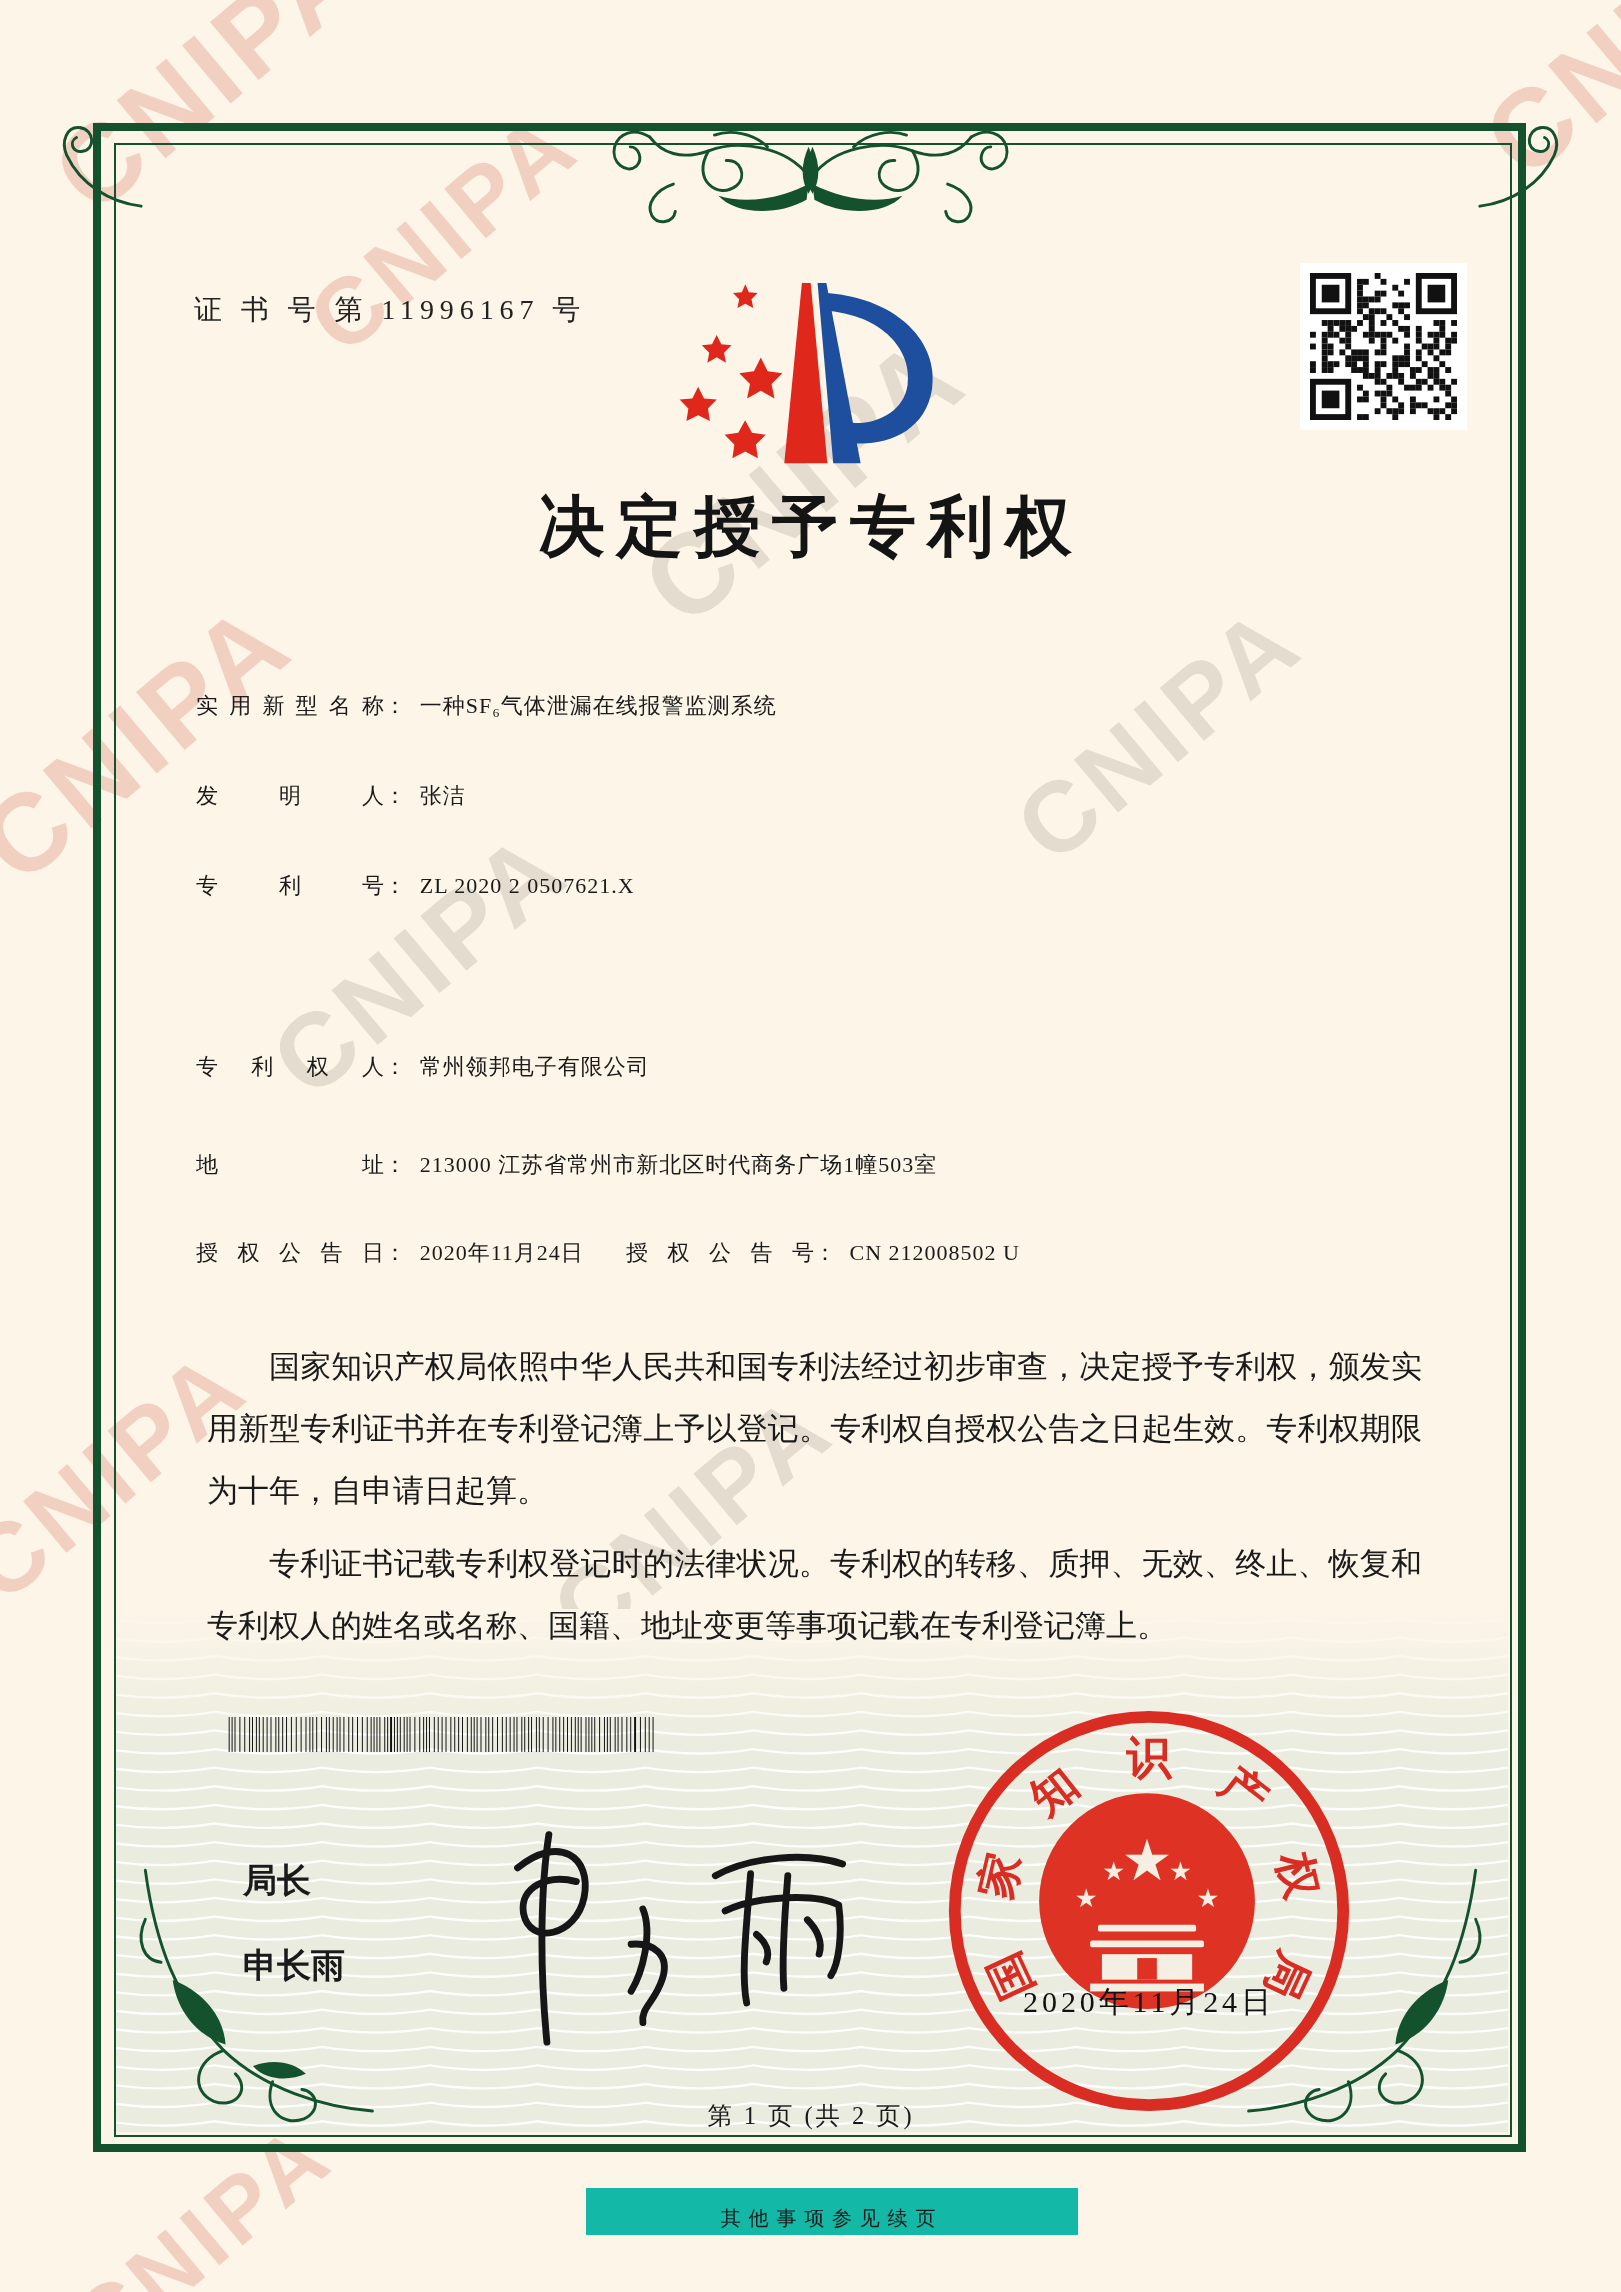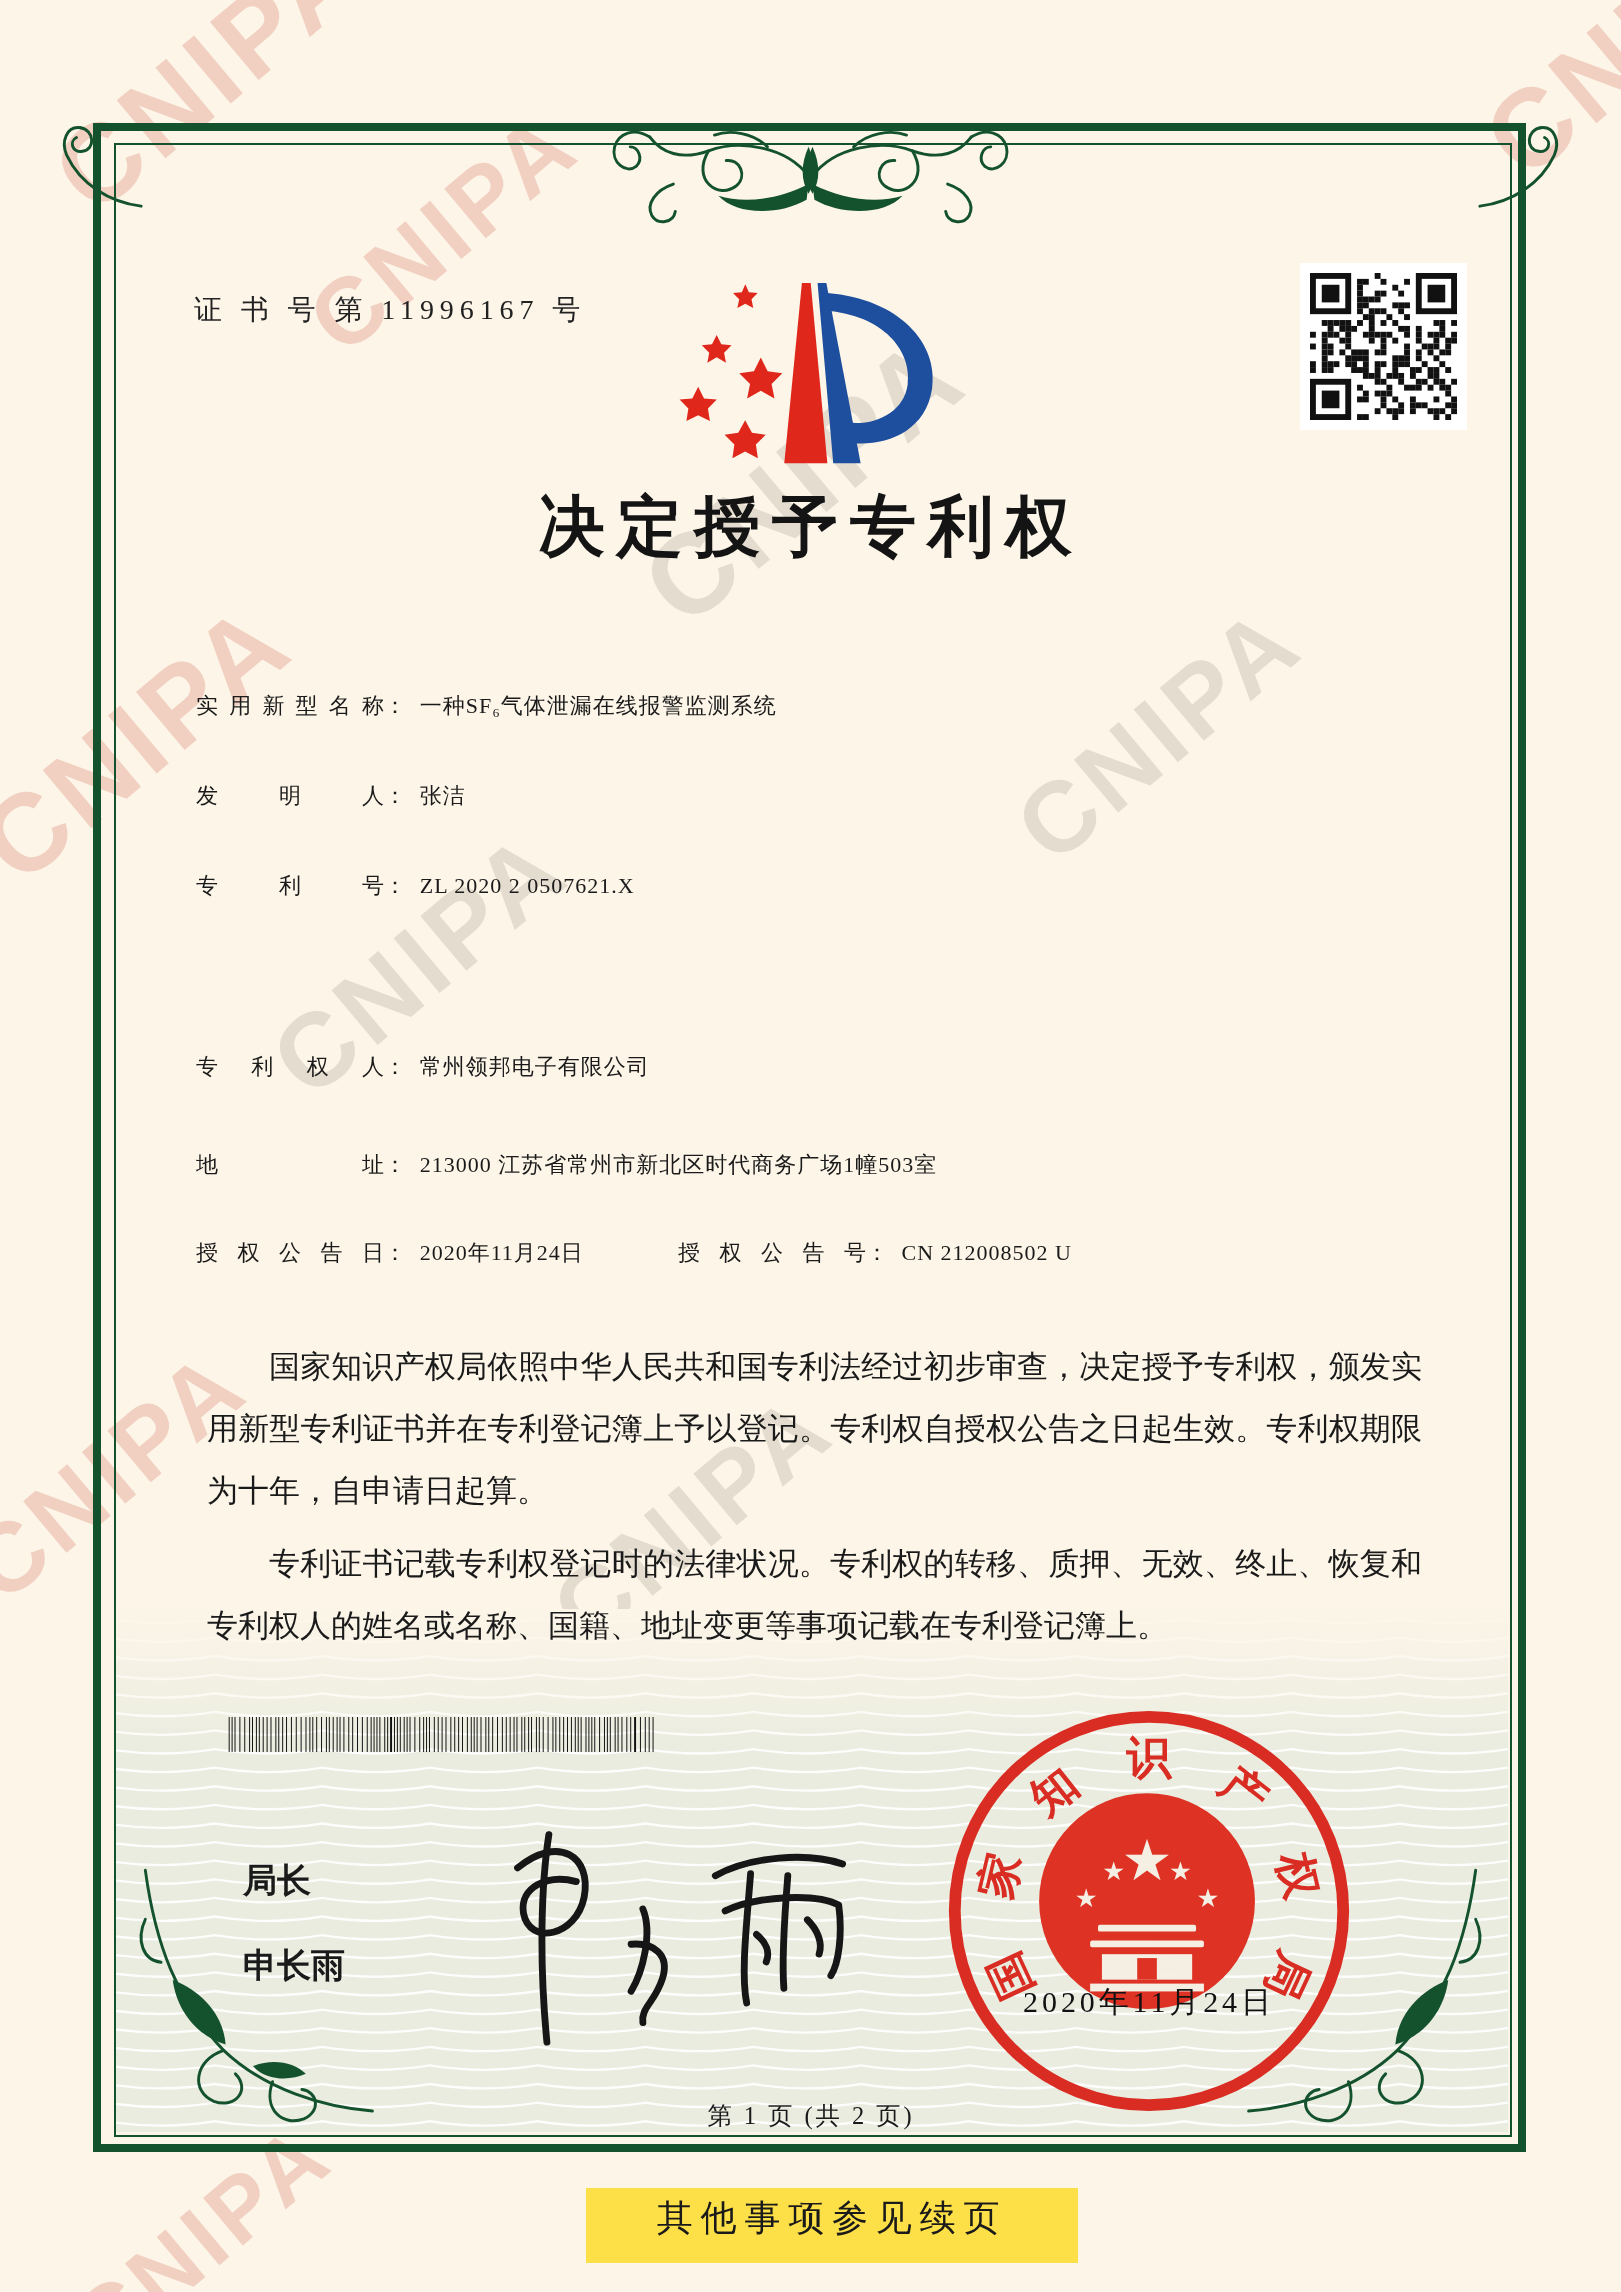--- a/index.html
+++ b/index.html
@@ -34,43 +34,43 @@
   .qr{position:absolute;left:1300px;top:263px;width:167px;height:167px;background:#fff;
       z-index:3;padding:0;}
   .qr svg{position:absolute;left:9.8px;top:9.8px;}
   .title{position:absolute;left:111px;top:482px;width:1400px;text-align:center;
          font-size:66px;font-weight:bold;letter-spacing:11.8px;color:#141414;z-index:3;}
   
   .frow{position:absolute;left:196px;width:1245px;font-size:22px;z-index:3;white-space:nowrap;}
   .flabel{display:inline-block;width:188px;text-align:justify;text-align-last:justify;}
   .fcolon{display:inline-block;margin-right:13.7px;}
   .fval{letter-spacing:1px;}
-  .grant2{margin-left:94px;}
+  .grant2{margin-left:42px;}
   
   .paras{position:absolute;left:196px;top:1325px;width:1237px;font-size:31px;
          line-height:2.0;text-align:justify;z-index:3;}
   .paras p{margin:11px;text-indent:2em;}
   
   .barcode{position:absolute;left:225px;top:1717px;z-index:3;}
   .barcode rect{fill:#101010;}
   .sig-title{position:absolute;left:243px;top:1858px;font-size:34px;font-weight:bold;
              font-family:Liberation Mono, monospace;z-index:3;}
   .sig-name{position:absolute;left:243px;top:1943px;font-size:34px;font-weight:bold;
             font-family:"Liberation Sans","DejaVu Sans",sans-serif;z-index:3;}
   .signature{position:absolute;left:488px;top:1815px;z-index:4;}
   .signature path{fill:none;stroke:#161616;stroke-width:7;stroke-linecap:round;stroke-linejoin:round;}
   .seal{position:absolute;left:943px;top:1705px;width:412px;height:412px;z-index:3;opacity:.97;}
   .seal-char{position:absolute;left:50%;top:50%;font-size:45px;font-weight:bold;
              color:#d9261c;z-index:4;}
   .seal-date{position:absolute;left:943px;top:1982px;width:412px;text-align:center;
              font-size:30px;letter-spacing:3.9px;color:#111;z-index:5;}
   .page-info{position:absolute;left:111px;top:2099px;width:1400px;text-align:center;
              font-size:24.5px;letter-spacing:2.9px;z-index:3;}
-  .cont-note{position:absolute;left:586px;top:2188px;width:492px;height:75px;background:#fde047;
-             text-align:center;line-height:61px;font-size:36px;letter-spacing:7.8px;z-index:3;}
+  .cont-note{position:absolute;left:586px;top:2188px;width:492px;height:47px;background:#14b8a6;
+             text-align:center;line-height:61px;font-size:20px;letter-spacing:7.8px;z-index:3;}
 </style>
 </head>
 <body>
 
 <div class="page">
 
   <div id="wm">
       <div class="wm wm-pink" style="left: 27.4px; top: 7.8px; font-size: 110px;">CNIPA</div>
       <div class="wm wm-pink" style="left: 1458px; top: -27.4px; font-size: 110px;">CNIPA</div>
       <div class="wm wm-pink" style="left: 286px; top: 178px; font-size: 94px;">CNIPA</div>

